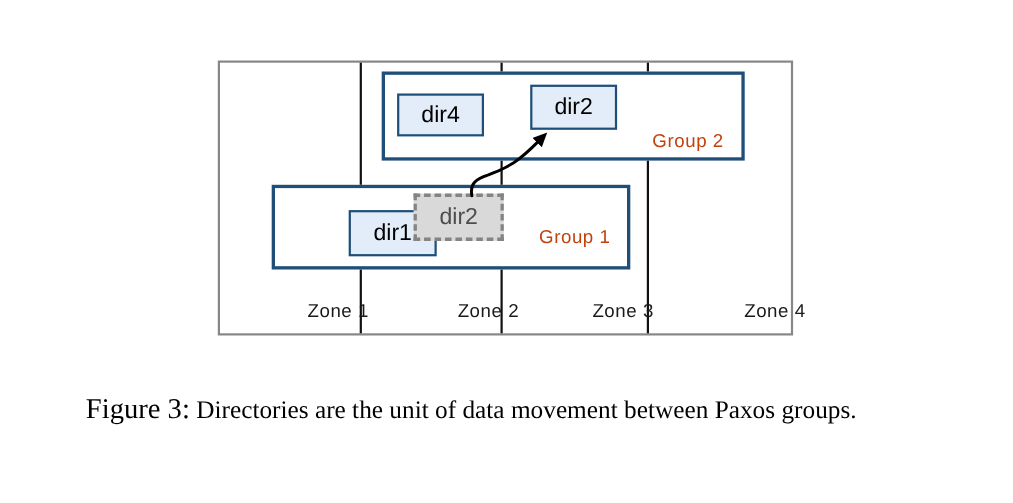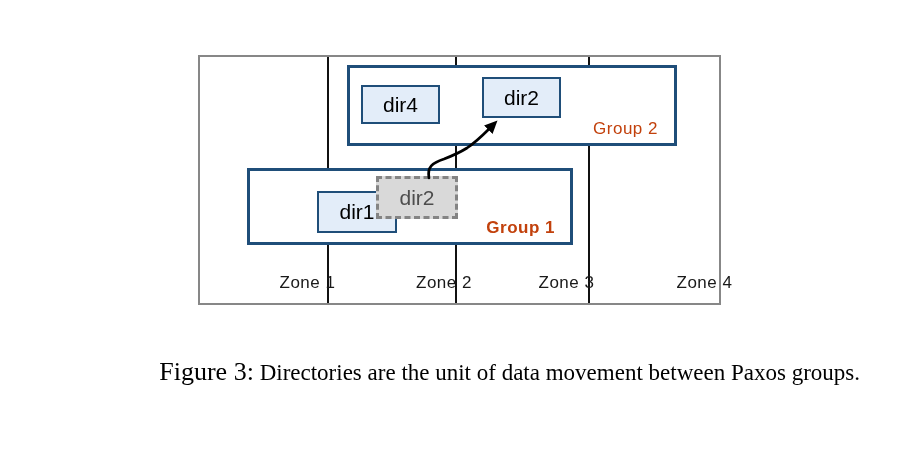--- a/index.html
+++ b/index.html
@@ -66,21 +66,21 @@
   .group2 { left: 147px; top: 8px;   width: 330px; height: 81px; }
   .group1 { left: 47px;  top: 111px; width: 326px; height: 77px; }
 
   .group-label {
     position: absolute;
     font-size: 17px;
     color: #c2410c;
     letter-spacing: 0.5px;
   }
   .group2 .group-label { right: 16px; bottom: 4px; }
-  .group1 .group-label { right: 15px; bottom: 4px; font-weight: bold; }
+  .group1 .group-label { right: 15px; bottom: 16px; }
 
   .dir-box {
     position: absolute;
     border: 2px solid #1f4e79;
     box-sizing: border-box;
     background: #e3edf9;
     color: #000000;
     font-size: 21px;
     display: flex;
     align-items: center;
@@ -109,21 +109,20 @@
   
   .figure-caption {
     position: absolute;
     left: 78px;
     top: 353px;
     width: 782px;
     font-family: "Liberation Serif", serif;
     font-size: 23px;
     line-height: 37px;
     color: #000000;
-    text-align: right;
   }
   .caption-label {
     font-size: 26px;
   }
 </style>
 </head>
 <body>
 
 <div class="page">
 

